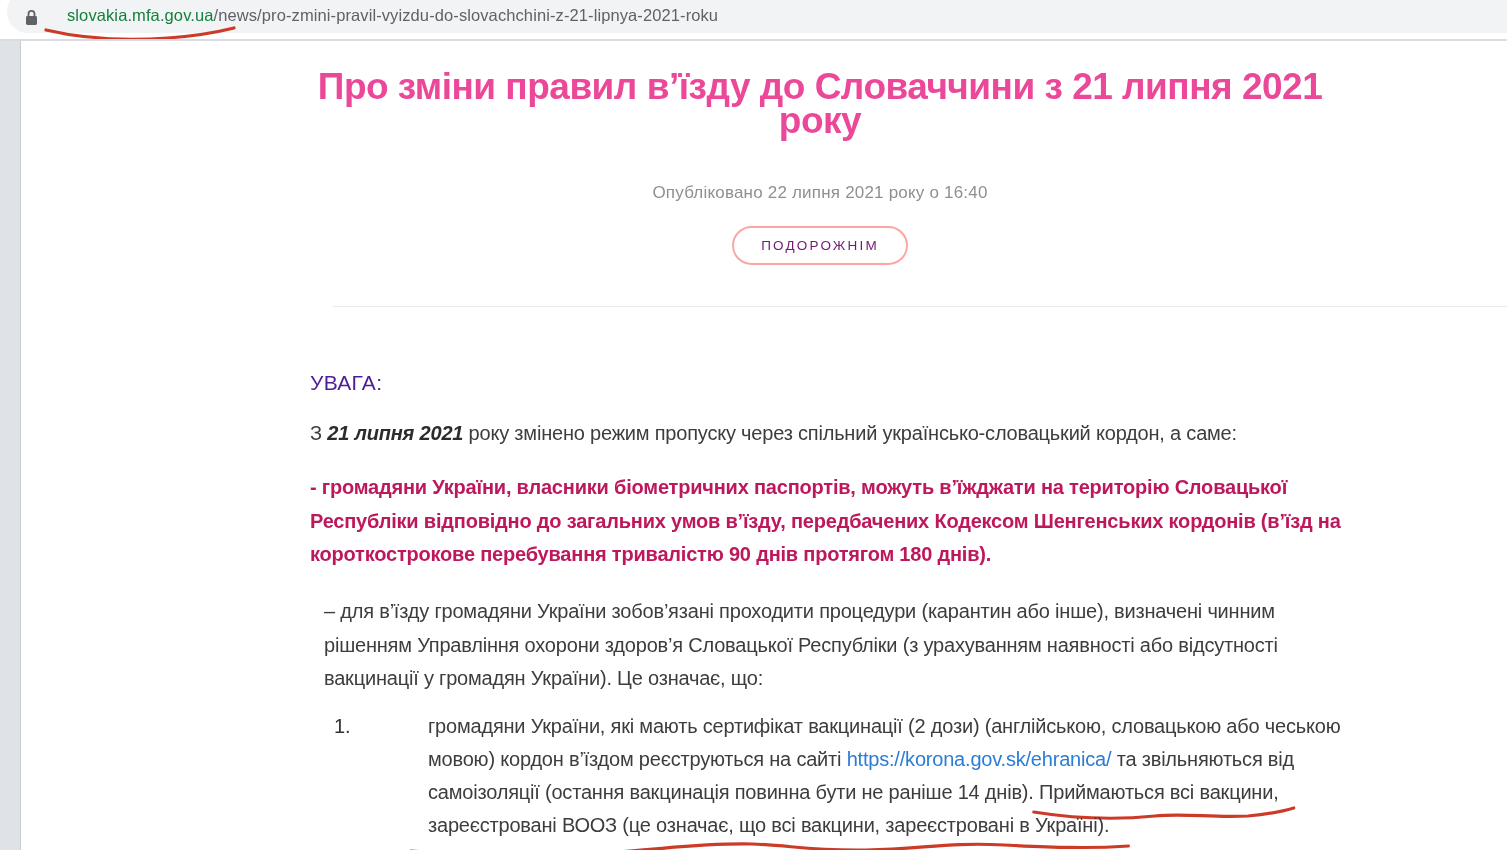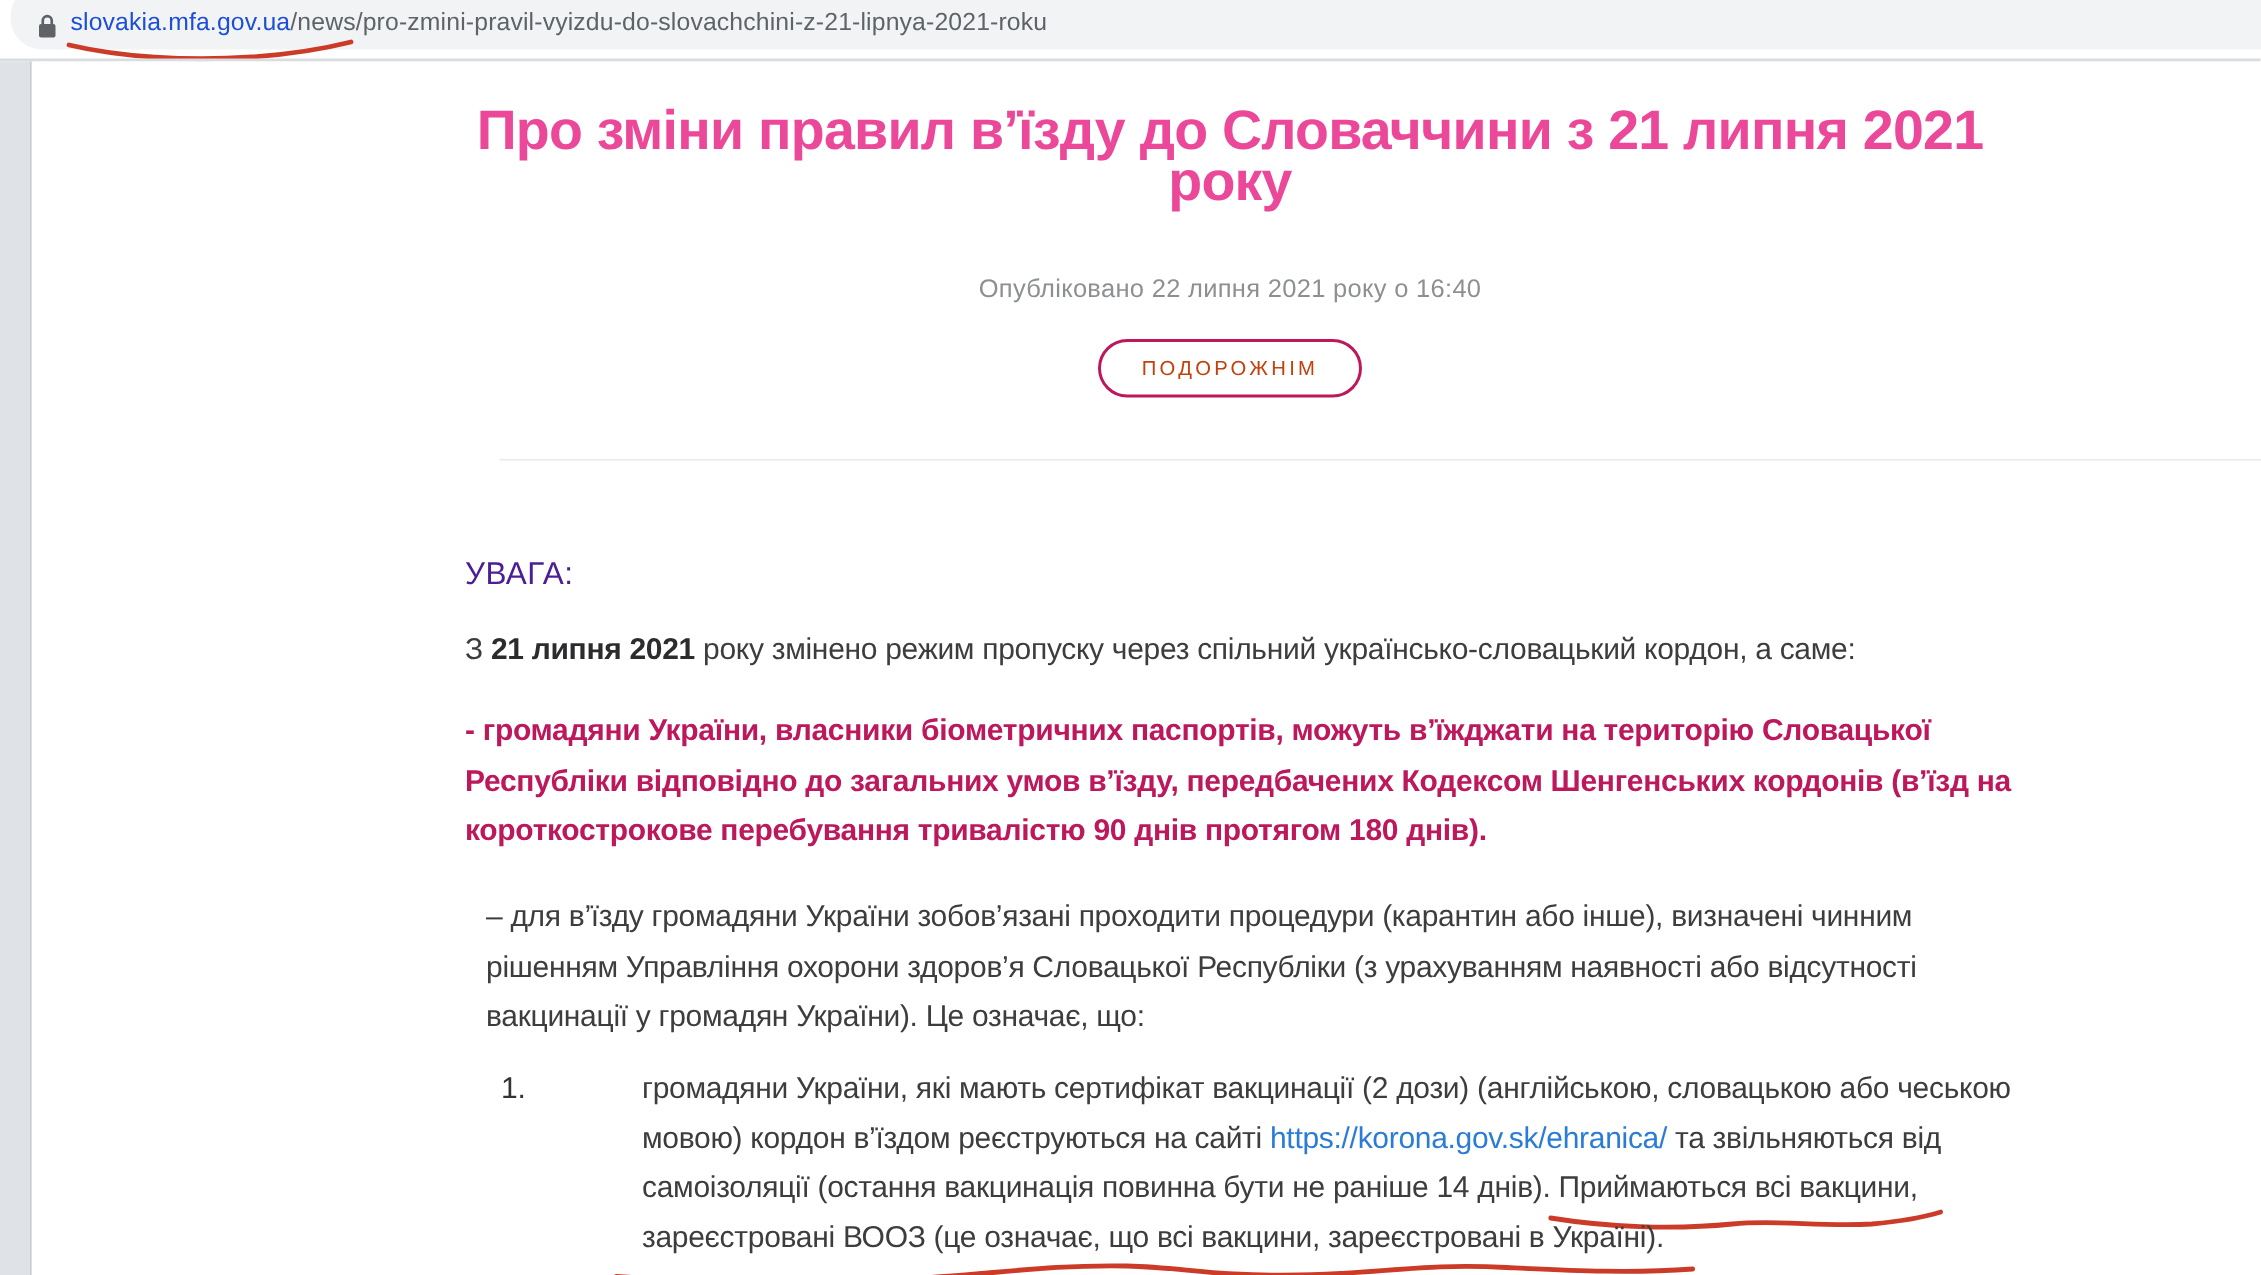--- a/index.html
+++ b/index.html
@@ -6,56 +6,56 @@
   * { margin:0; padding:0; box-sizing:border-box; }
   html,body { width:1507px; height:850px; overflow:hidden;
     font-family:"Liberation Sans", sans-serif; background:#ffffff; }
 
   
   .omnibox { position:absolute; left:7px; top:-10px; right:-26px; height:43px;
     background:#f1f3f4; border-radius:21px; }
   .lock { position:absolute; left:25px; top:9px; width:13px; height:17px; }
   .url-text { position:absolute; left:47px; top:6px; font-size:16.5px;
     letter-spacing:0.1px; white-space:nowrap; }
-  .url-domain { color:#1d4ed8; }
+  .url-domain { color:#15803d;margin-left:20px; }
   .url-path { color:#5f6368; }
   .chrome-bottom { position:absolute; left:0; top:39px; width:1507px; height:2px;
     background:#d9dce0; }
   .url-redline { position:absolute; left:42px; top:24px; width:196px; height:20px; }
 
   
   .left-strip { position:absolute; left:0; top:41px; width:21px; height:809px;
     background:#dfe3e7; border-right:1px solid #c7cdd3; }
   .page { position:absolute; left:22px; top:41px; right:0; bottom:0; background:#fff; }
 
   .column { position:absolute; left:288px; top:0; width:1020px; } 
 
   
   .title { position:absolute; left:0; top:21px; width:1020px; text-align:center;
     font-size:37px; line-height:50px; font-weight:bold; letter-spacing:-0.5px;
     color:#ec4899; }
   .published { position:absolute; left:0; top:142px; width:1020px; text-align:center;
     font-size:17px; color:#8d9093; letter-spacing:0.2px; }
   .tag-wrap { position:absolute; left:0; top:185px; width:1020px; text-align:center; }
-  .tag-btn { display:inline-block; padding:10px 27px; border:2px solid #be185d;
+  .tag-btn { display:inline-block; padding:10px 27px; border:2px solid #fca5a5;
     border-radius:20px; background:#fff; font-size:13.5px; letter-spacing:2.2px;
-    color:#c2410c; cursor:pointer; font-family:"Liberation Sans", sans-serif; }
+    color:#701a75; cursor:pointer; font-family:"Liberation Sans", sans-serif; }
   .divider { position:absolute; left:23px; top:265px; width:1460px; height:1px;
     background:#e7e9ea; }
 
   
   .attention { position:absolute; left:0; top:330px; width:1020px; text-align:left;
     font-size:21px; font-weight:normal; color:#4c1d95; letter-spacing:0.3px; }
   .para { position:absolute; left:0; font-size:20px; line-height:33.5px;
     color:#3d3d3f; letter-spacing:-0.2px; }
   .p1 { top:376px; }
   .p2 { top:430px; font-weight:bold; color:#be185d; }
   .p3 { top:554px;margin-left:14px; }
   .line { white-space:nowrap; height:33.5px; }
-  .b { font-weight:bold; color:#2c2c2e; }
+  .b { font-weight:bold; color:#2c2c2e;font-style:italic; }
 
   .list1 { position:absolute; left:0; top:669px; font-size:20px; line-height:33px;
     color:#3d3d3f; letter-spacing:-0.2px; }
   .li-num { position:absolute; left:24px; top:0; font-weight:500; color:#333335; }
   .li-lines { margin-left:70px; }
   .li-lines .line { height:33px;margin-left:48px; }
   a.doclink { color:#2b7cd6; text-decoration:none; }
 
   
   .marked { position:relative; display:inline-block; }

